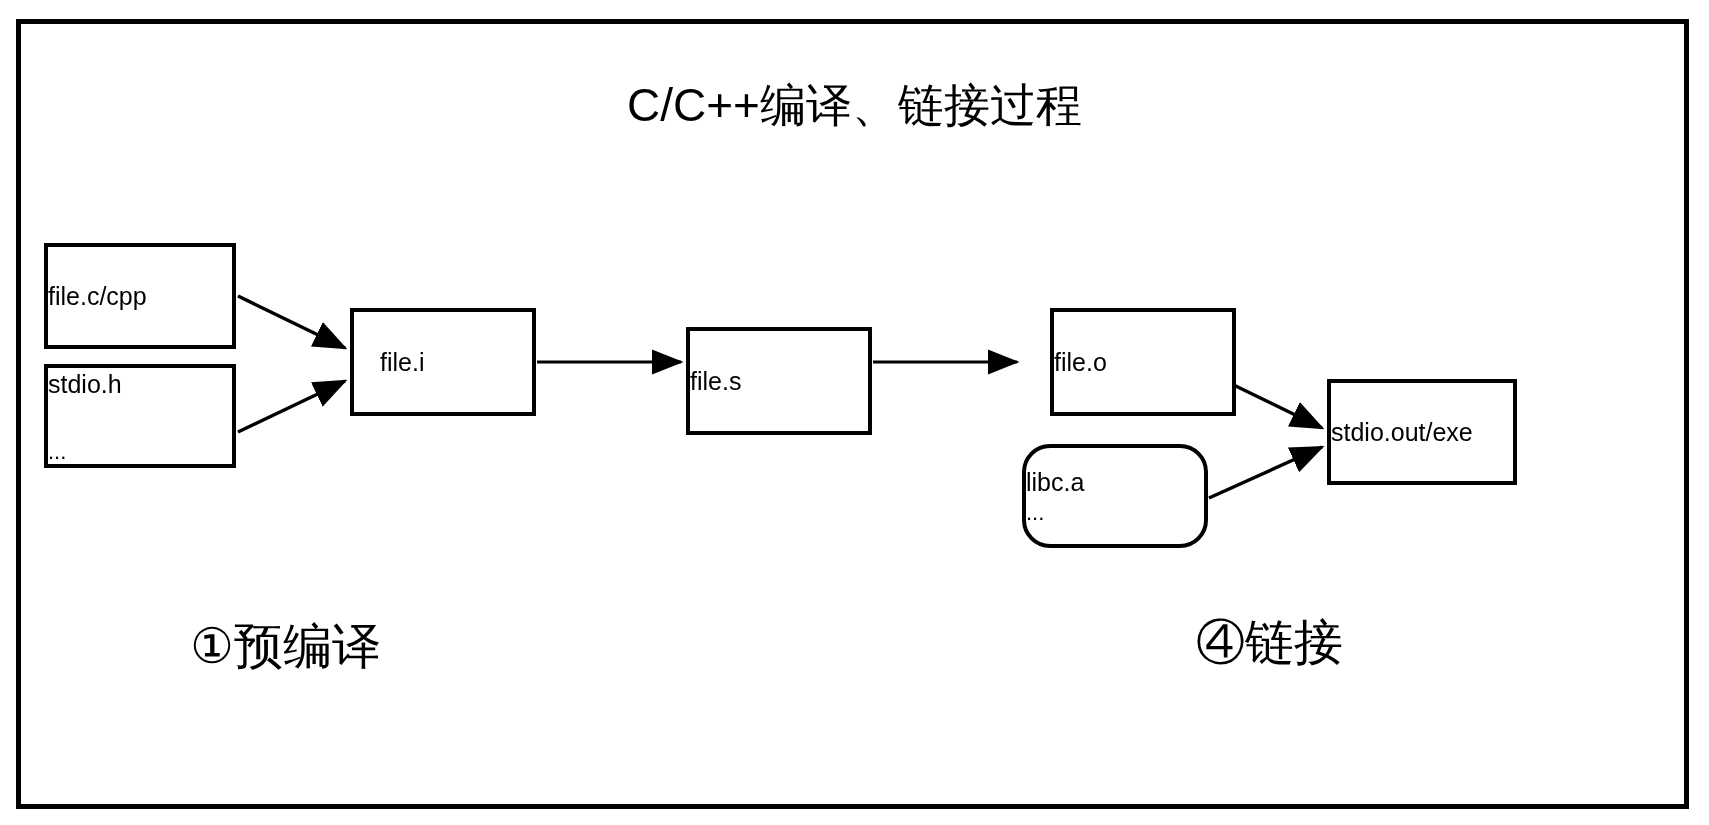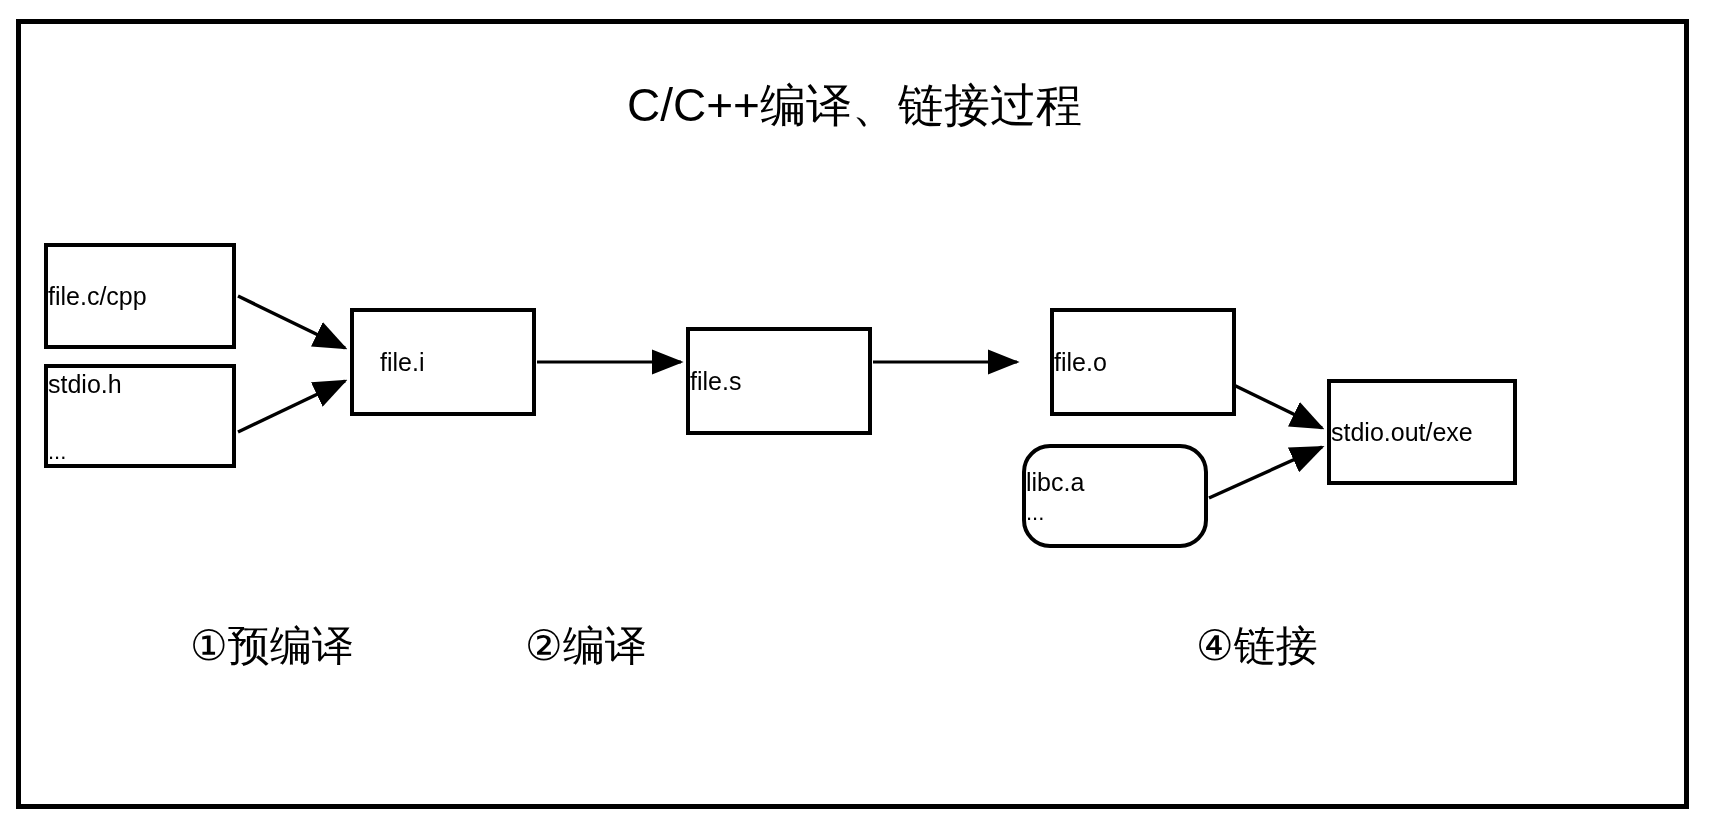--- a/index.html
+++ b/index.html
@@ -64,21 +64,21 @@
     text-align: center;
     font-family: "Liberation Sans", "DejaVu Sans", sans-serif;
   }
   .node .line2 {
     font-size: 22px;
     line-height: 28px;
   }
   .stage-label {
     position: absolute;
     color: #000000;
-    font-size: 42px;
+    font-size: 49px;
     line-height: 52px;
     white-space: nowrap;
     font-family: "Liberation Sans", "DejaVu Sans", sans-serif;
   }
 </style>
 </head>
 <body>
 
 <div class="canvas">
 
@@ -130,16 +130,15 @@
   <div class="node" style="left:1022px; top:444px; width:186px; height:104px;border-radius:28px;">
     <span>libc.a</span>
     <span class="line2">...</span>
   </div>
 
   <div class="node" style="left:1327px; top:379px; width:190px; height:106px;">
     <span>stdio.out/exe</span>
   </div>
 
   <div class="stage-label" style="left:190px; top:620px;">①预编译</div>
-  <div class="stage-label" style="left:525px; top:620px;">②编译</div>
-  <div class="stage-label" style="left:1196px; top:620px;">④链接</div>
+  <div class="stage-label" style="left:1196px; top:620px;font-family:Liberation Mono, monospace;">④链接</div>
 
 </div>
 
 </body></html>

